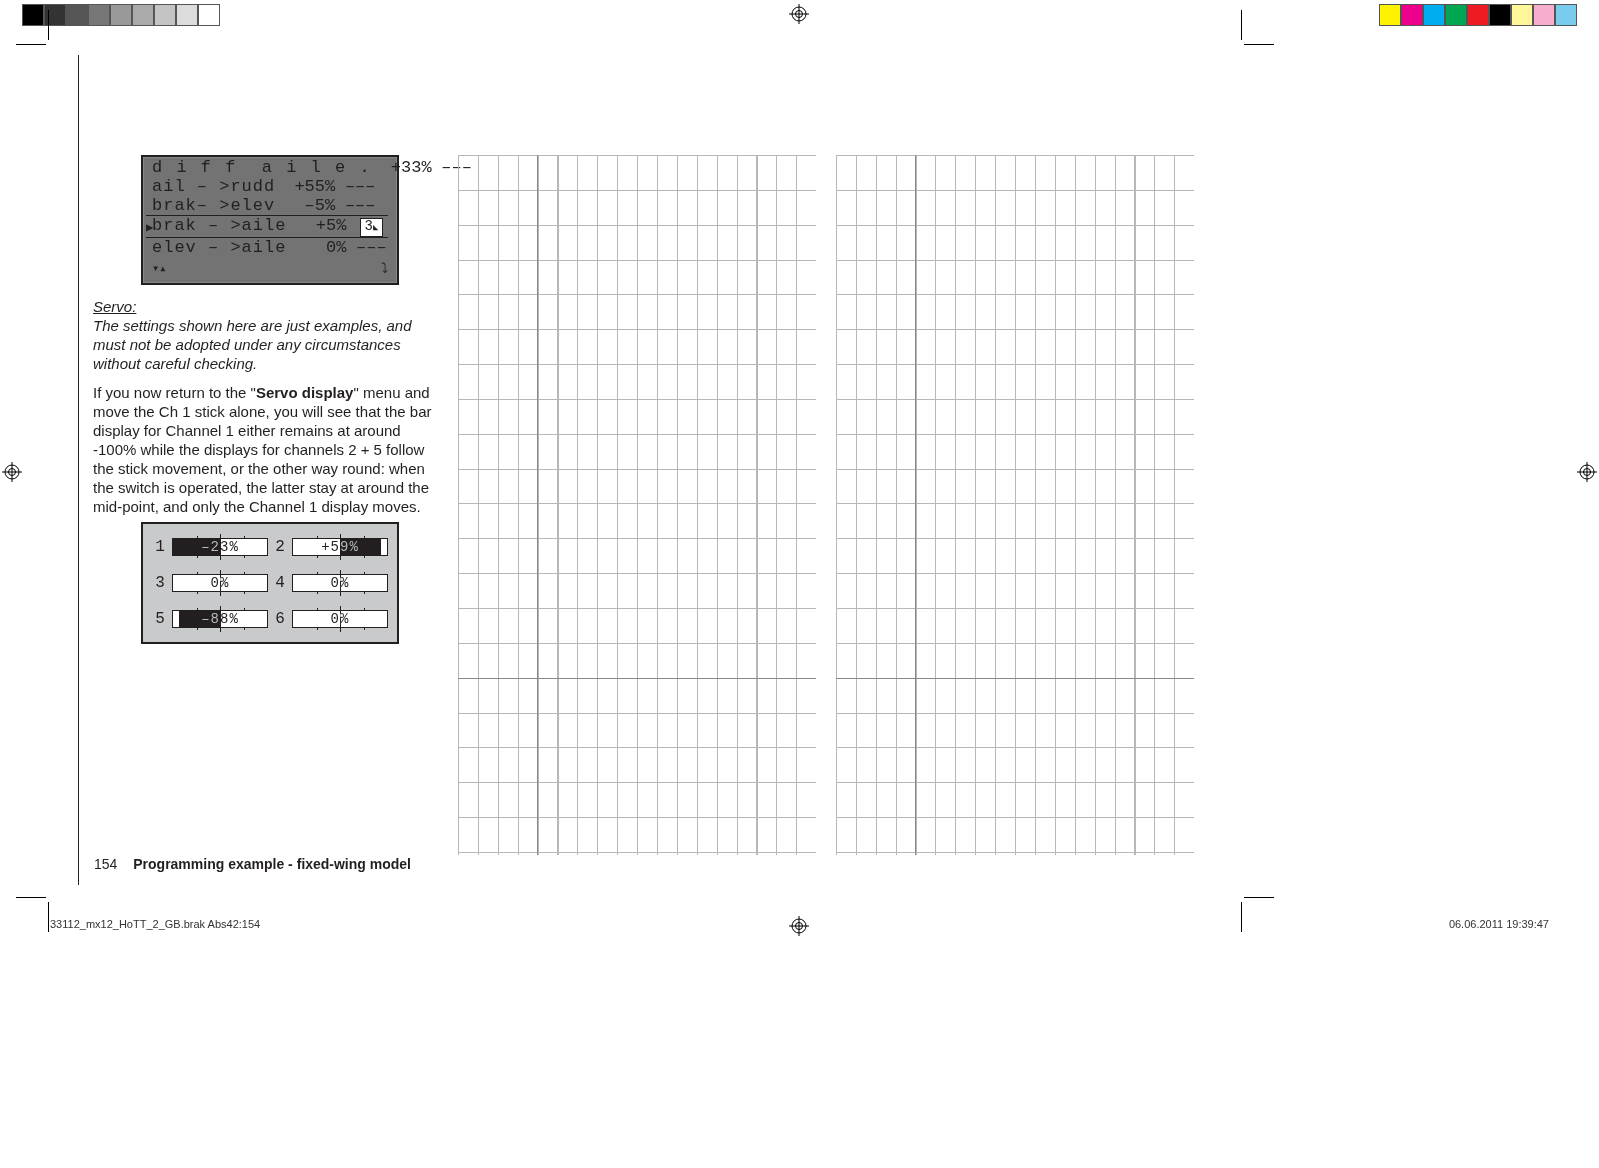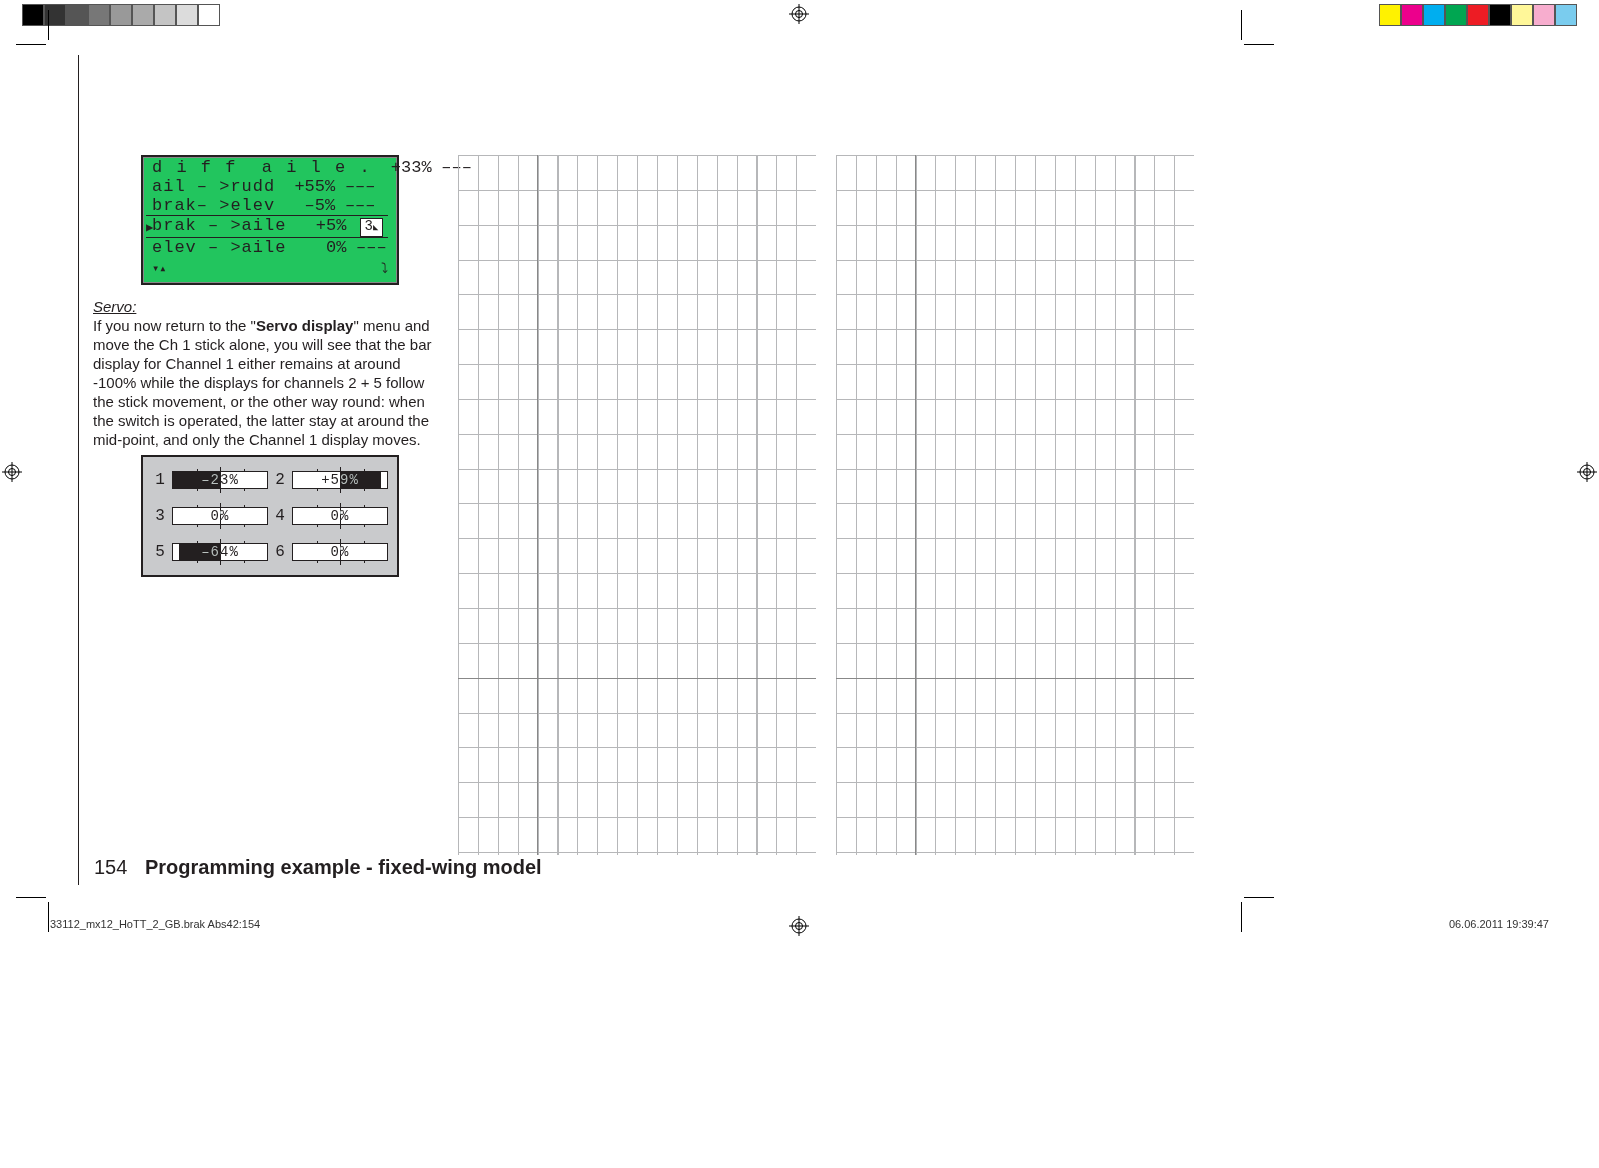--- a/index.html
+++ b/index.html
@@ -45,21 +45,21 @@
     position: relative;
   }
   .col-left { width: 360px; border-left: 1px solid #231f20; padding-left: 14px; padding-top: 100px;}
   .col-mid  { position: absolute; left: 380px; width: 358px; top: 100px; }
   .col-right{ position: absolute; left: 758px; width: 358px; top: 100px; }
 
   
   .lcd {
     width: 258px;
     margin: 0 0 12px 48px;
-    background: #22c55e;
+    background: #737373;
     border: 2px solid #231f20;
     font-family: "Courier New", monospace;
     font-size: 17px;
     letter-spacing: 0px;
     line-height: 19px;
     color: #231f20;
   }
   .lcd-inner { border: 1px solid #888; }
   .lcd-row { display: flex; padding: 0 8px; }
   .lcd-row .lab { flex: 0 0 120px; white-space: pre; letter-spacing: 2px;}
@@ -126,21 +126,21 @@
     background:#888;
   }
   .grid-block::before { left: 79px; top:0; bottom:0; width:1px; }
   .grid-block::after  { left:0; right:0; top: 523px; height:1px; }
 
   
   .page-footer {
     position: absolute;
     left: 94px;
     top: 856px;
-    font-size: 20px;
+    font-size: 14px;
   }
   .page-footer .pn { font-weight: normal; margin-right: 12px;}
   .page-footer .title { font-weight: bold; }
 
   .slugline {
     position: absolute;
     top: 918px;
     left: 50px;
     right: 50px;
     font-size: 11px;
@@ -245,20 +245,21 @@
           </div>
           <div class="lcd-foot">
             <span class="footarrows"></span>
             <span class="footcheck">⤵</span>
           </div>
         </div>
     </div>
 
     <div class="body-text">
       <div class="note-head">Servo:</div>
+      <div class="note-body">The settings shown here are just examples, and must not be adopted under any circumstances without careful checking.</div>
       <div class="para">
         <span>If you now return to the "</span><b>Servo display</b><span>" menu and move the Ch 1 stick alone, you will see that the bar display for Channel 1 either remains at around -100% while the displays for channels 2 + 5 follow the stick movement, or the other way round: when the switch is operated, the latter stay at around the mid-point, and only the Channel 1 display moves.</span>
       </div>
     </div>
 
     <div class="servo">
       <div class="servo-grid" id="servo-grid">
           <div class="s-num">1</div>
           <div class="bar">
             <div class="tick-q" style="left: 25%;"></div>
@@ -300,21 +301,21 @@
             <div class="label">0%</div>
           </div>
           <div class="s-num">5</div>
           <div class="bar">
             <div class="tick-q" style="left: 25%;"></div>
             <div class="tick-q b" style="left: 25%;"></div>
             <div class="tick-q" style="left: 75%;"></div>
             <div class="tick-q b" style="left: 75%;"></div>
             <div class="mid"></div>
             <div class="fill" style="right: 50%; width: 44%;"></div>
-            <div class="label">–64%</div>
+            <div class="label">–88%</div>
           </div>
           <div class="s-num">6</div>
           <div class="bar">
             <div class="tick-q" style="left: 25%;"></div>
             <div class="tick-q b" style="left: 25%;"></div>
             <div class="tick-q" style="left: 75%;"></div>
             <div class="tick-q b" style="left: 75%;"></div>
             <div class="mid"></div>
             <div class="fill" style="left: 50%; width: 0%;"></div>
             <div class="label">0%</div>

